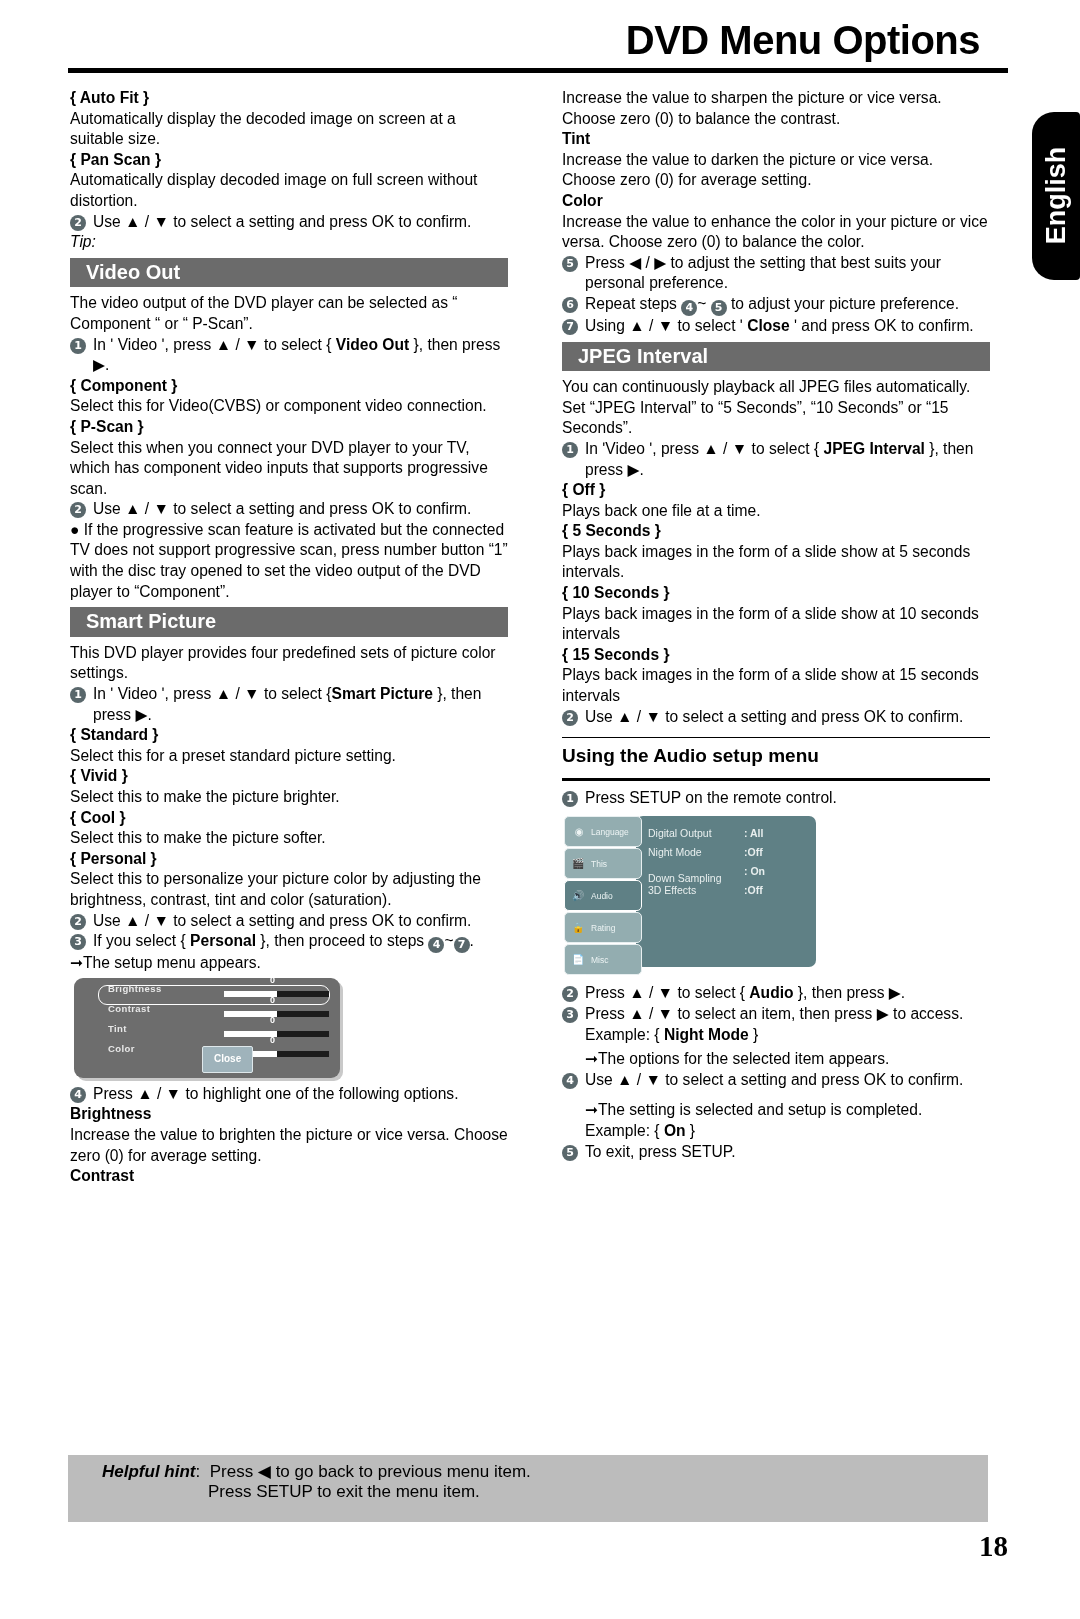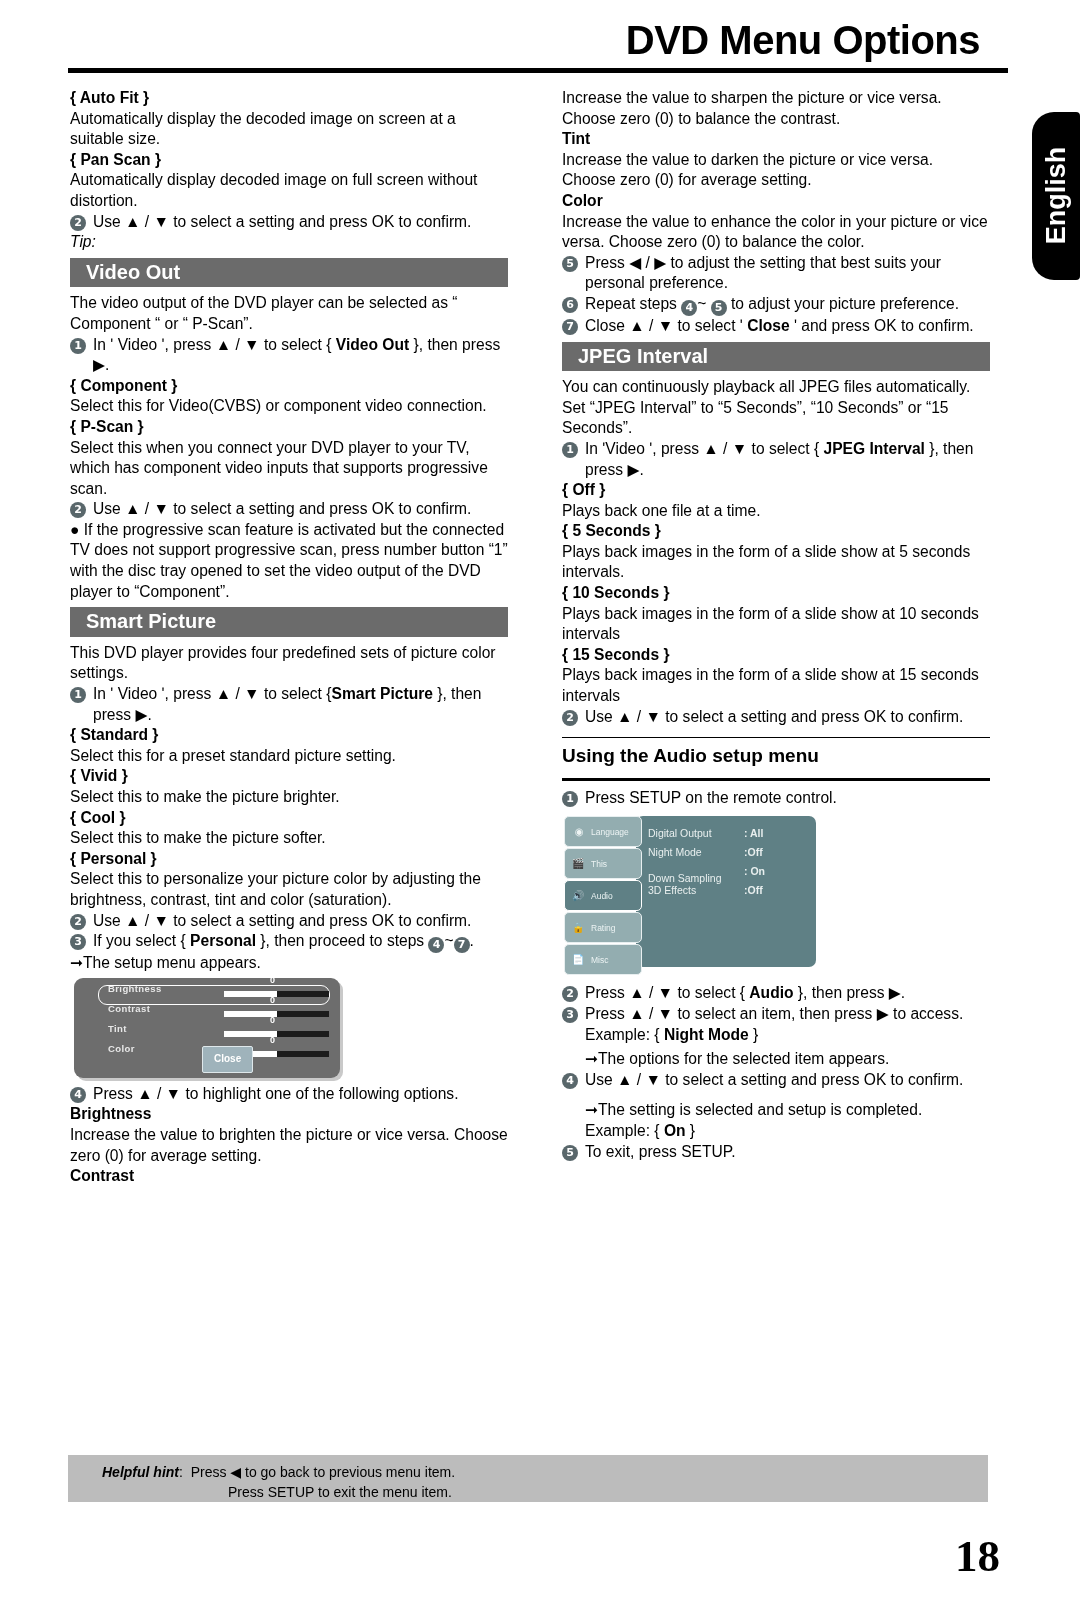--- a/index.html
+++ b/index.html
@@ -143,31 +143,31 @@
     position:absolute;left:84px;color:#e9efef;font-size:10.5px;white-space:nowrap;
   }
   .sys-val{
     position:absolute;left:180px;color:#e9efef;font-size:10.5px;white-space:nowrap;font-weight:bold;
   }
 
   
   .hint{
     position:absolute;left:68px;top:1455px;width:920px;
     background:#bcbcbc;
-    padding:7px 0 0 0;
-    font-size:14px;line-height:20px;
+    padding:7px 0 20px 0;
+    font-size:17px;line-height:20px;
   }
   .hint .lab{font-weight:bold;font-style:italic;}
   .hint .l1{padding-left:34px;}
-  .hint .l2{padding-left:140px;margin-left:20px;}
+  .hint .l2{padding-left:140px;}
 
   .pagenum{
-    position:absolute;right:80px;top:1530px;
+    position:absolute;right:72px;top:1530px;
     font-family:"Liberation Serif", serif;
-    font-size:45px;font-weight:bold;
+    font-size:29px;font-weight:bold;
   }
   .divider{border-top:1px solid #000;margin:10px 0 8px 0;}
   .secrule{
     border-top:3px solid #000;margin:0 0 7px 0;
   }
   .seclabel{font-size:19px;font-weight:bold;margin:14px 0 11px 0;}
 </style>
 </head>
 <body>
 
@@ -309,21 +309,21 @@
       <span class="txt">Press ◀ / ▶ to adjust the setting that best suits your personal preference.</span>
     </div>
 
     <div class="step">
       <span class="num">6</span>
       <span class="txt"><span>Repeat steps </span><span class="num inline">4</span><span>~ </span><span class="num inline">5</span><span> to adjust your picture preference.</span></span>
     </div>
 
     <div class="step">
       <span class="num">7</span>
-      <span class="txt"><span>Close ▲ / ▼ to select  ʹ </span><b>Close</b><span> ʹ  and press OK to confirm.</span></span>
+      <span class="txt"><span>Using ▲ / ▼ to select  ʹ </span><b>Close</b><span> ʹ  and press OK to confirm.</span></span>
     </div>
 
     <div class="secbar">JPEG Interval</div>
 
     <p>You can continuously playback all JPEG files automatically. Set “JPEG Interval” to “5 Seconds”, “10 Seconds” or “15 Seconds”.</p>
 
     <div class="step">
       <span class="num">1</span>
       <span class="txt"><span>In ʹVideo ʹ, press ▲ / ▼ to select  { </span><b>JPEG Interval</b><span> }, then press ▶.</span></span>
     </div>

